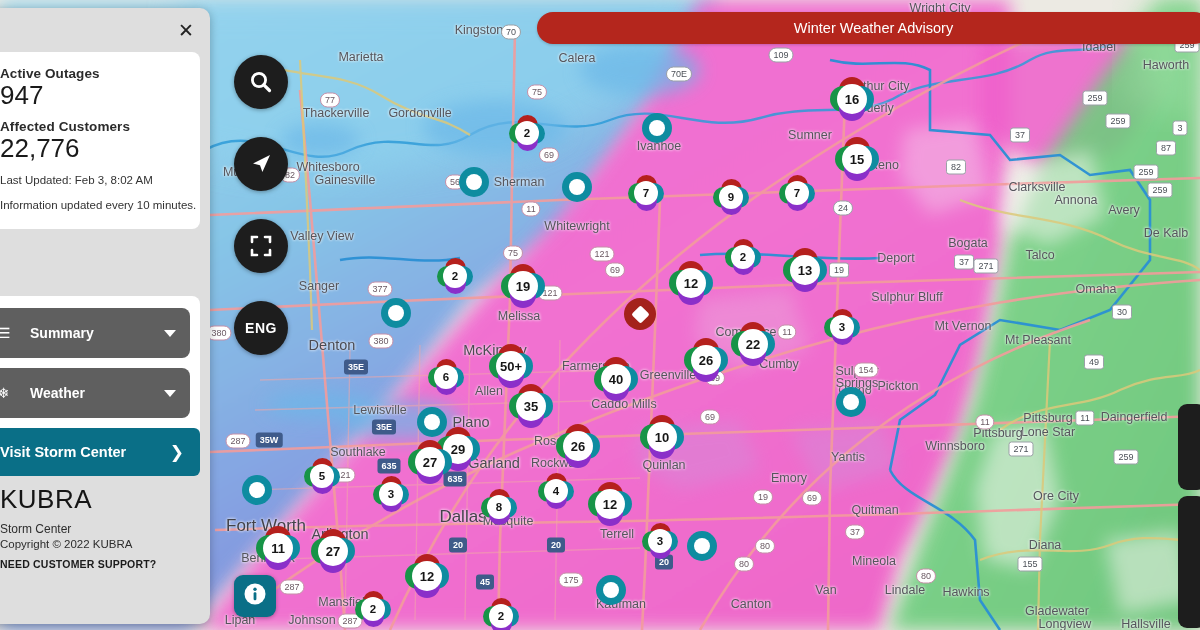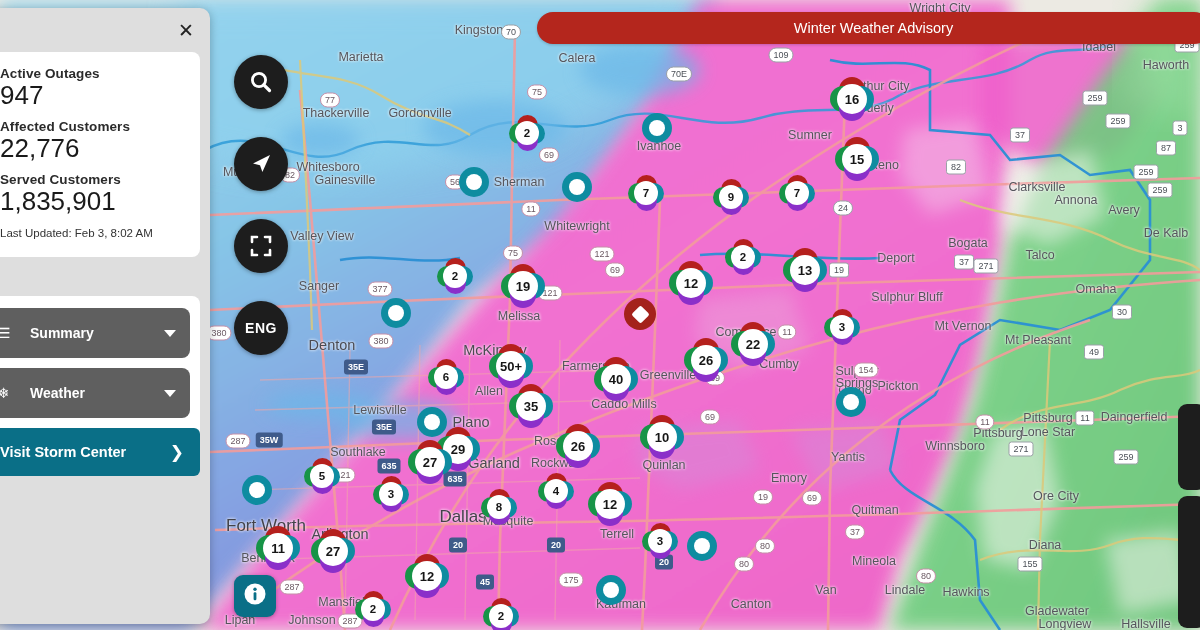--- a/index.html
+++ b/index.html
@@ -446,21 +446,21 @@
       <div class="shield hw" style="left: 1180px; top: 128px;">3</div>
       <div class="shield hw" style="left: 1166px; top: 148px;">87</div>
       <div class="shield hw" style="left: 1160px; top: 190px;">259</div>
       <div class="shield hw" style="left: 1020px; top: 135px;">37</div>
       <div class="shield hw" style="left: 956px; top: 167px;">82</div>
       <div class="shield ok" style="left: 843px; top: 208px;">24</div>
       <div class="shield hw" style="left: 964px; top: 262px;">37</div>
       <div class="shield hw" style="left: 986px; top: 266px;">271</div>
       <div class="shield hw" style="left: 839px; top: 270px;">19</div>
       <div class="shield hw" style="left: 1122px; top: 312px;">30</div>
-      <div class="shield hw" style="left: 1094px; top: 352px;">49</div>
+      <div class="shield hw" style="left: 1094px; top: 362px;">49</div>
       <div class="shield hw" style="left: 1085px; top: 418px;">11</div>
       <div class="shield hw" style="left: 1021px; top: 449px;">271</div>
       <div class="shield hw" style="left: 1126px; top: 457px;">259</div>
       <div class="shield hw" style="left: 1030px; top: 564px;">155</div>
       <div class="shield" style="left: 985px; top: 422px;">11</div>
       <div class="shield" style="left: 926px; top: 576px;">80</div>
       <div class="shield" style="left: 855px; top: 532px;">37</div>
       <div class="shield" style="left: 812px; top: 498px;">69</div>
       <div class="shield" style="left: 765px; top: 546px;">80</div>
       <div class="shield" style="left: 763px; top: 497px;">19</div>
@@ -908,38 +908,41 @@
 
   <div class="panel-card" id="stats-card">
     <div class="stat-block">
       <div class="stat-label">Active Outages</div>
       <div class="stat-value">947</div>
     </div>
     <div class="stat-block">
       <div class="stat-label">Affected Customers</div>
       <div class="stat-value">22,776</div>
     </div>
-    <div class="stat-block">
-      <div class="stat-label">Served Customers</div>
-      <div class="stat-value">1,835,901</div>
-    </div>
     <div class="updated-line">Last Updated:  Feb 3, 8:02 AM</div>
+    <div class="updated-line small">Information updated every 10 minutes.</div>
   </div>
 
   <div class="panel-card" id="menu-card">
     <div class="menu-btn">
       <span class="mico">☰</span>
       <span class="mlabel">Summary</span>
       <span class="caret"></span>
     </div>
     <div class="menu-btn">
       <span class="mico">❄</span>
       <span class="mlabel">Weather</span>
       <span class="caret"></span>
     </div>
   </div>
 
   <div id="storm-btn">
     <span>Visit Storm Center</span>
     <span class="chev">❯</span>
   </div>
 
+  <div id="panel-footer">
+    <div class="brand-word">KUBRA</div>
+    <div class="foot-line">Storm Center</div>
+    <div class="foot-line small">Copyright © 2022 KUBRA</div>
+    <div class="foot-support">NEED CUSTOMER SUPPORT?</div>
+  </div>
 </div>
 
 </body></html>

